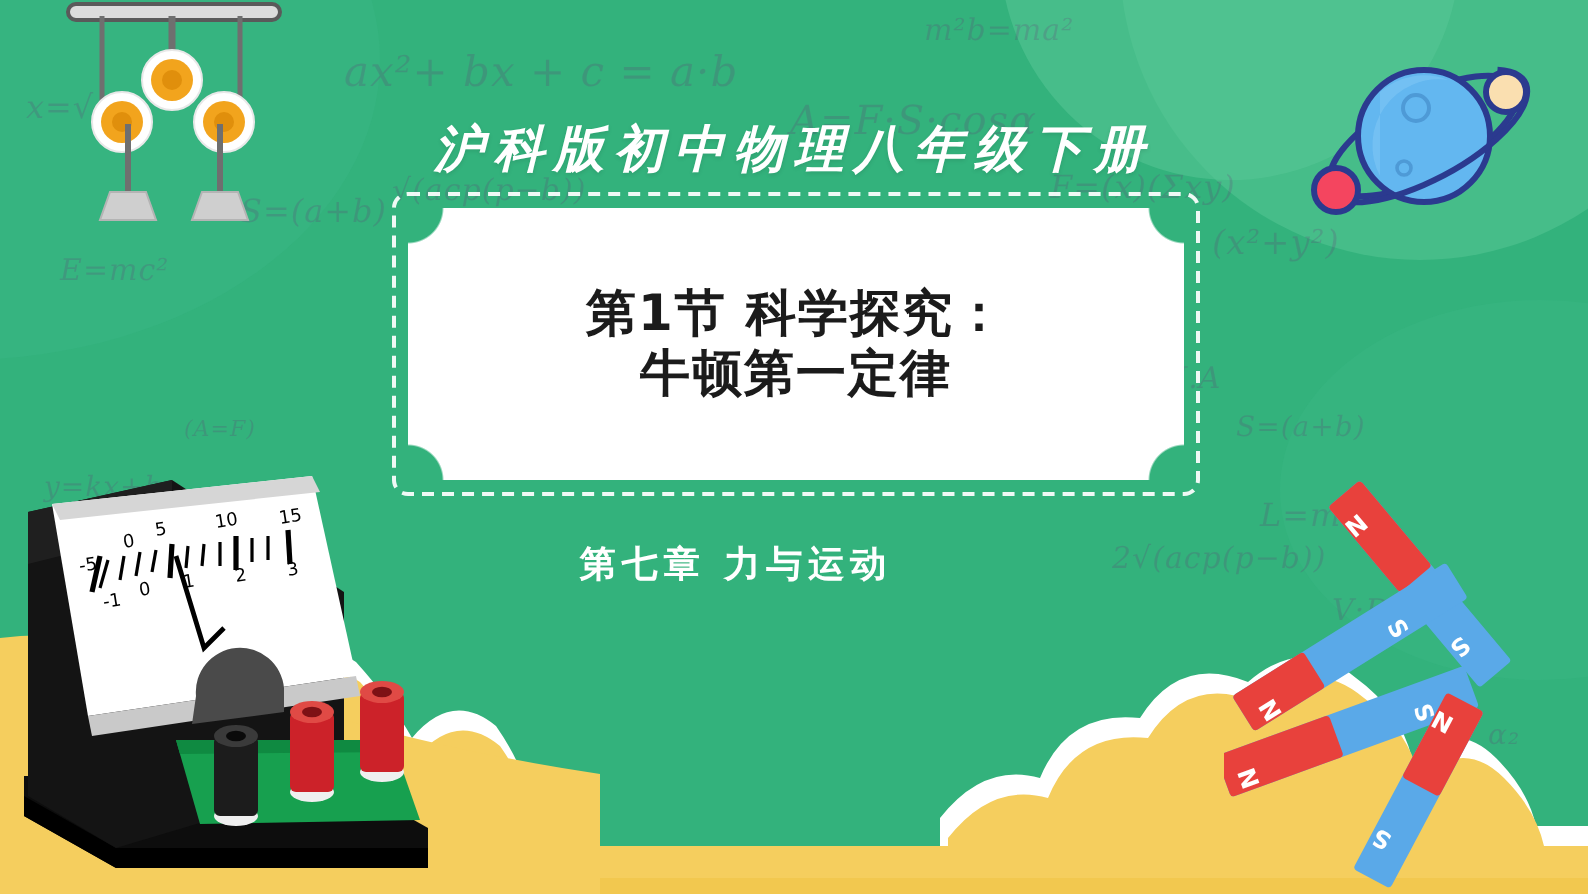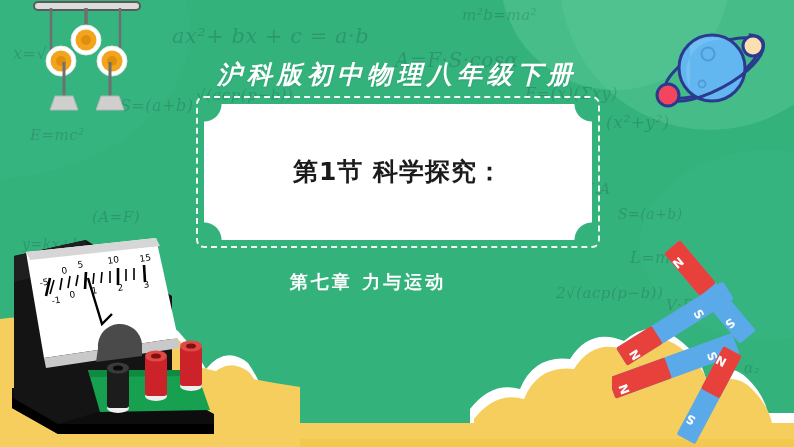--- a/index.html
+++ b/index.html
@@ -12,44 +12,44 @@
 
   
   .blob{position:absolute;border-radius:50%;pointer-events:none;}
   .blob-a{width:300px;height:300px;left:560px;top:-170px;background:#46bd89;}
   .blob-b{width:230px;height:230px;left:500px;top:-140px;background:#58c796;opacity:.55;}
   .blob-c{width:420px;height:300px;left:-230px;top:-120px;background:#3ab684;opacity:.45;}
   .blob-d{width:260px;height:190px;left:640px;top:150px;background:#3cb886;opacity:.35;}
 
   
   .chalk{
-    position:absolute;color:#0f172a;opacity:.17;
+    position:absolute;color:#701a75;opacity:.17;
     font-family:"DejaVu Serif","Liberation Serif",serif;
     font-style:italic;white-space:nowrap;pointer-events:none;
     letter-spacing:.5px;
   }
   .c1{left:172px;top:24px;font-size:21px;}
   .c2{left:395px;top:48px;font-size:20px;}
   .c3{left:462px;top:6px;font-size:15px;}
   .c4{left:606px;top:112px;font-size:17px;font-style:italic;}
   .c5{left:196px;top:86px;font-size:15px;}
   .c6{left:525px;top:84px;font-size:16px;}
   .c7{left:120px;top:96px;font-size:16px;}
   .c8{left:13px;top:44px;font-size:16px;}
   .c9{left:30px;top:126px;font-size:15px;}
   .c10{left:700px;top:160px;font-size:16px;}
   .c11{left:630px;top:248px;font-size:16px;}
   .c12{left:666px;top:296px;font-size:15px;}
   .c13{left:690px;top:70px;font-size:15px;}
   .c14{left:556px;top:180px;font-size:15px;}
   .c15{left:618px;top:206px;font-size:14px;}
-  .c16{left:92px;top:208px;font-size:15px;}
+  .c16{left:92px;top:208px;font-size:11px;}
   .c17{left:22px;top:236px;font-size:14px;}
   .c18{left:744px;top:360px;font-size:14px;}
-  .c19{left:556px;top:284px;font-size:15px;}
+  .c19{left:556px;top:270px;font-size:15px;}
   .c20{left:252px;top:110px;font-size:14px;}
 
   
   .hills{position:absolute;left:0;bottom:0;width:794px;height:150px;}
 
   
   .framewrap{position:absolute;left:196px;top:96px;width:404px;height:152px;}
   .dash{
     position:absolute;left:0;top:0;width:100%;height:100%;
     border:2px dashed rgba(255,255,255,.92);
@@ -317,20 +317,21 @@
       </g>
     </svg>
   </div>
 
   <div class="course">沪科版初中物理八年级下册</div>
 
   <div class="framewrap">
     <div class="card">
       <div class="title-lines">
         <div>第1节  科学探究：</div>
+        <div>牛顿第一定律</div>
       </div>
     </div>
     <div class="dash"></div>
   </div>
 
   <div class="chapter">第七章    力与运动</div>
 
 </div>
 
 </body></html>

